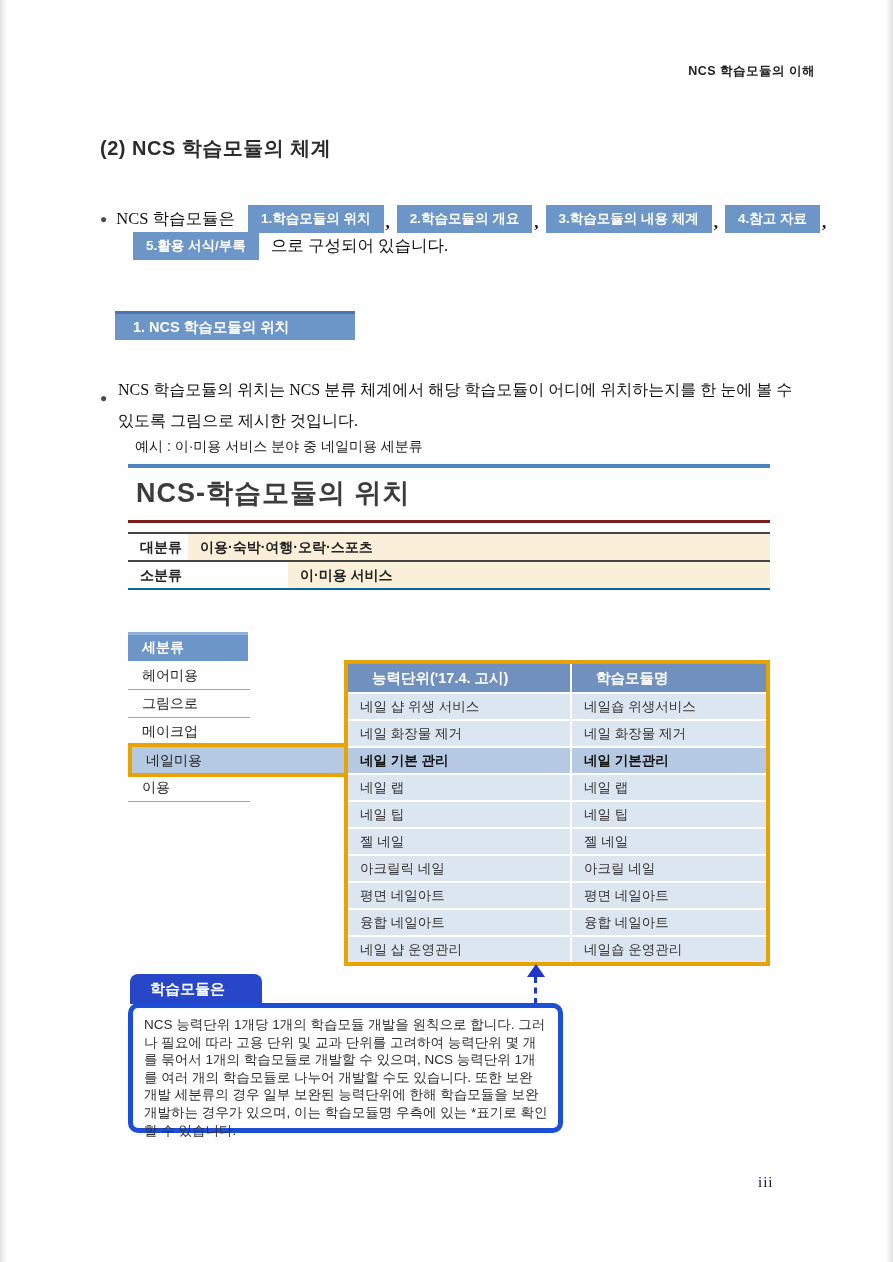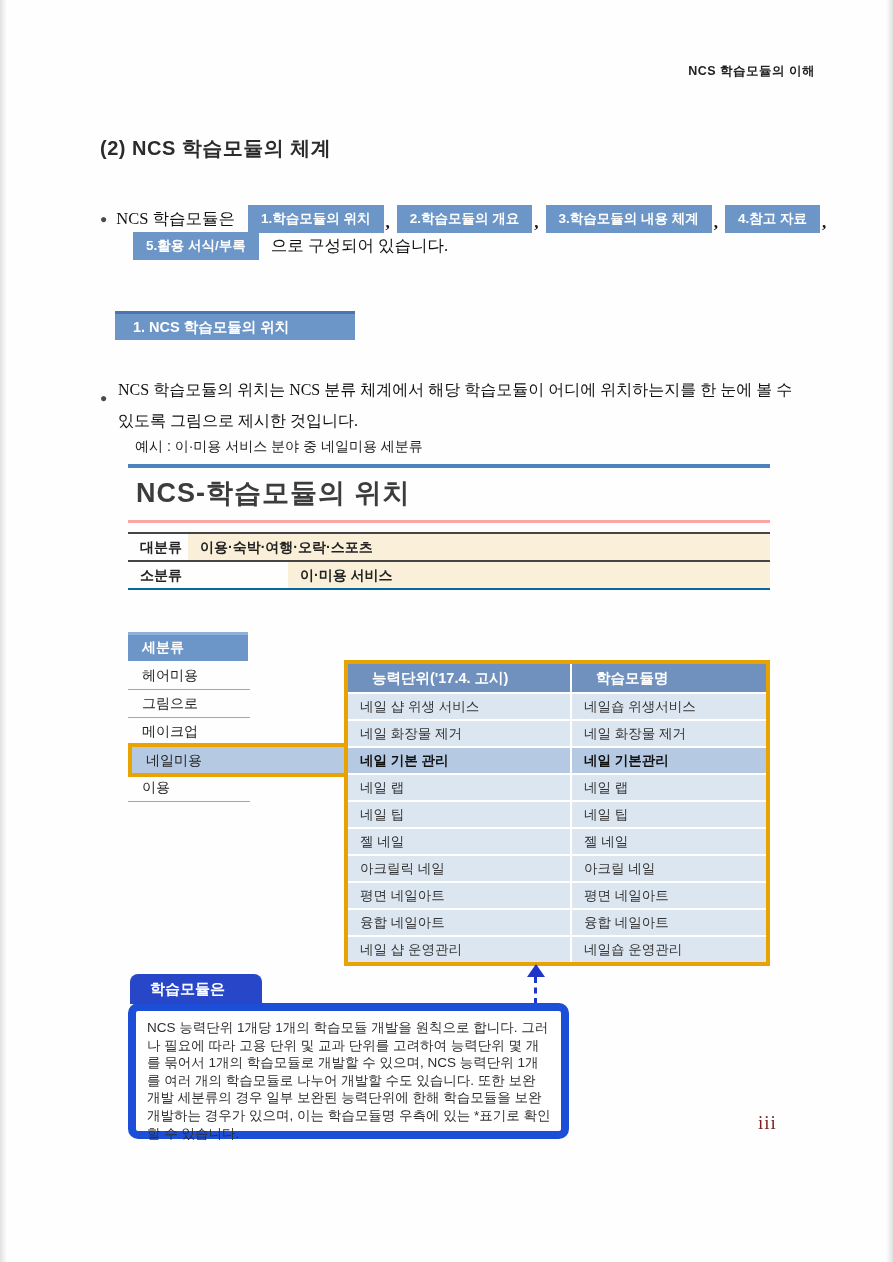--- a/index.html
+++ b/index.html
@@ -28,21 +28,21 @@
                   background:#6D96C8;border-top:3px solid #4a77b0;color:#fff;
                   font-size:14.5px;font-weight:bold;line-height:26px;padding-left:18px;box-sizing:content-box;}
 
   .body-para{position:absolute;left:100px;top:374px;width:700px;
              font-family:"Liberation Serif",serif;font-size:16px;line-height:31px;color:#111;}
   .body-para .bullet-dot{position:absolute;left:0;top:9px;}
   .body-para .para-text{display:block;padding-left:18px;}
   .example-line{position:absolute;left:135px;top:438px;font-size:14px;color:#222;}
 
   .diagram-title{position:absolute;left:128px;top:464px;width:642px;
-                 border-top:4px solid #4F81BD;border-bottom:3px solid #fca5a5;}
+                 border-top:4px solid #4F81BD;border-bottom:3px solid #7f1d1d;}
   .diagram-title .t{font-size:27px;font-weight:bold;color:#3c3c3c;padding:7px 0 9px 8px;letter-spacing:1px;}
 
   .cls-table{position:absolute;left:128px;top:532px;width:642px;}
   .cls-row{position:relative;height:26px;border-top:2px solid #454545;}
   .cls-row:last-child{border-bottom:2px solid #0369a1;}
   .cls-band{position:absolute;top:0;bottom:0;right:0;background:#FAF0DA;}
   .cls-band.i0{left:60px;} .cls-band.i1{left:102px;} .cls-band.i2{left:160px;}
   .cls-label{position:absolute;left:12px;top:0;line-height:26px;font-size:14px;font-weight:bold;color:#222;z-index:1;}
   .cls-value{position:absolute;top:0;line-height:26px;font-size:14px;font-weight:bold;color:#222;z-index:1;}
   .cls-value.i0{left:72px;} .cls-value.i1{left:114px;} .cls-value.i2{left:172px;}
@@ -60,29 +60,29 @@
              background:#fff;display:grid;grid-template-columns:222px 1fr;gap:2px;box-sizing:border-box;}
   .mod-table .th{background:#7091BE;color:#fff;font-size:14.5px;font-weight:bold;
                  height:28px;line-height:28px;padding-left:24px;}
   .mod-table .td{background:#DCE6F1;color:#333;font-size:13.5px;height:25px;line-height:25px;padding-left:12px;}
   .mod-table .td.hl{background:#B5C9E2;color:#111;font-weight:bold;}
 
   .callout-tab{position:absolute;left:130px;top:974px;width:112px;height:30px;background:#2746C8;
                border-radius:8px 8px 0 0;color:#fff;font-size:15px;font-weight:bold;
                line-height:30px;padding-left:20px;z-index:2;}
   .callout-box{position:absolute;left:128px;top:1003px;width:404px;height:104px;background:#fff;
-               border:8px solid #1d4ed8;border-radius:10px;padding:8px 10px 8px 11px;
+               border:5px solid #1d4ed8;border-radius:10px;padding:8px 10px 8px 11px;
                font-size:13.5px;line-height:17.6px;color:#2e2e2e;z-index:1;}
   .arrow-head{position:absolute;left:527px;top:964px;width:0;height:0;
               border-left:9px solid transparent;border-right:9px solid transparent;
               border-bottom:13px solid #1d36c9;}
   .arrow-stem{position:absolute;left:534px;top:977px;height:27px;border-left:3px dashed #1d36c9;}
 
-  .page-num{position:absolute;left:758px;top:1112px;font-family:"Liberation Serif",serif;
-            font-size:19px;color:#7f1d1d;letter-spacing:1px;}
+  .page-num{position:absolute;left:758px;top:1174px;font-family:"Liberation Serif",serif;
+            font-size:15px;color:#0f172a;letter-spacing:1px;}
 </style>
 </head>
 <body>
 
 <div class="page">
   <div class="edge left"></div>
   <div class="edge right"></div>
 
   <div class="doc-header">NCS 학습모듈의 이해</div>
 

